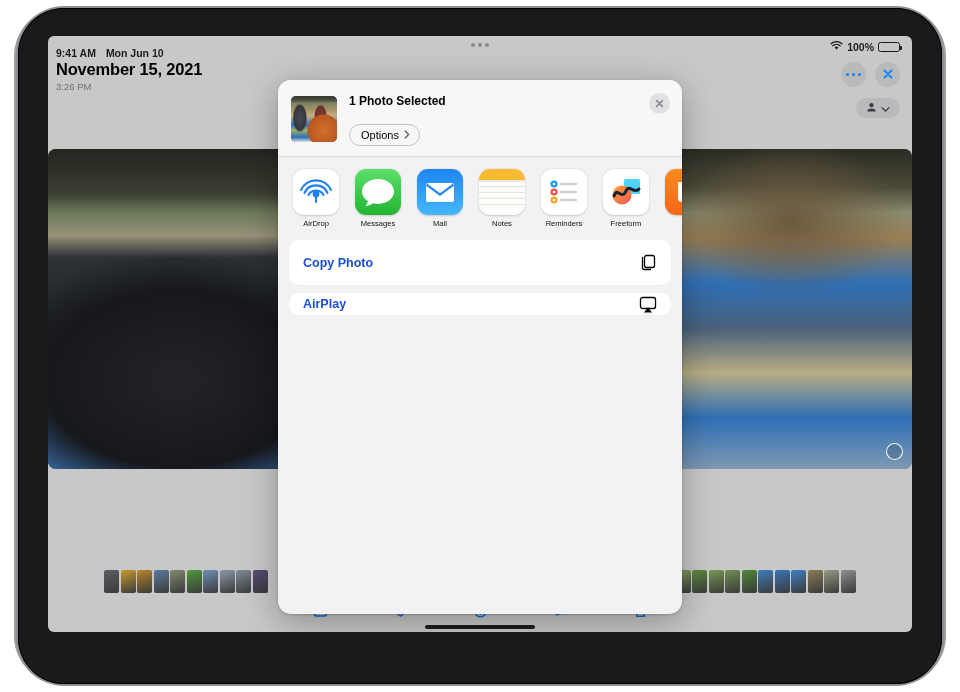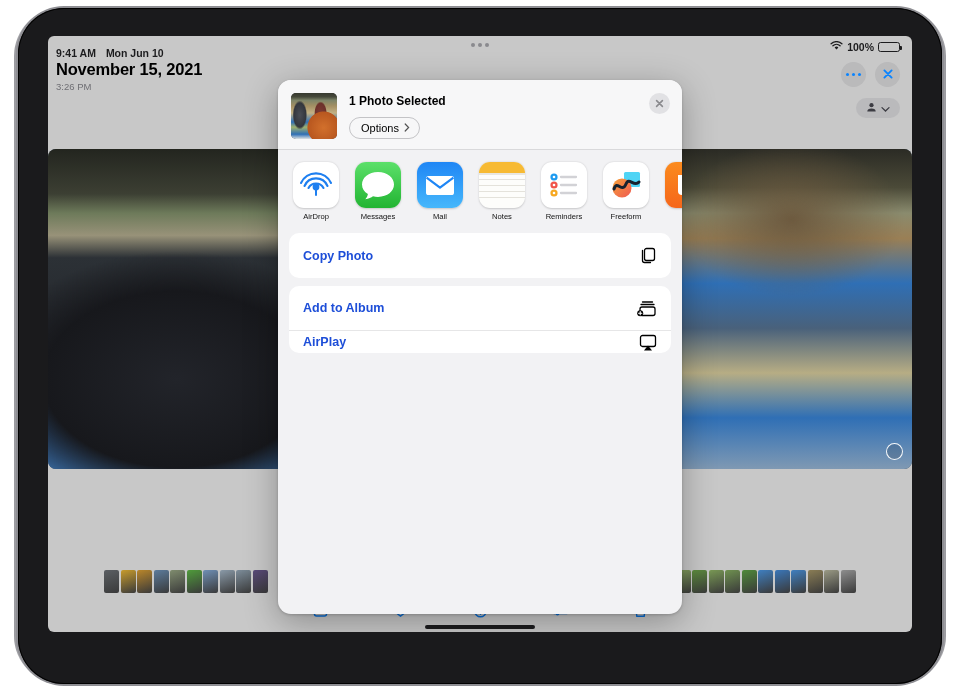--- a/index.html
+++ b/index.html
@@ -184,21 +184,21 @@
     background: #f7f7f8;
     position: relative;
   }
   #sheet-thumb {
     width: 46px; height: 46px; border-radius: 5px;
     overflow: hidden; position: relative; flex: none;
     background:#4a4a52;
   }
   #sheet-title { font-size: 12px; font-weight: bold; color:#000; padding-top:2px; }
   #options-button {
-    margin-top: 9px;
+    margin-top: 16px;
     display:inline-flex; align-items:center; gap:5px;
     border: 0.8px solid rgba(60,60,67,0.28);
     border-radius: 13px;
     padding: 4px 9px 4px 11px;
     font-size: 11px; color:#000; background: transparent;
   }
   #sheet-close {
     position:absolute; right: 12px; top: 13px;
     width: 21px; height: 21px; border-radius: 50%;
     background: rgba(120,120,128,0.17);
@@ -505,32 +505,20 @@
           <span class="action-icon">
             <svg width="19" height="19" viewBox="0 0 19 19">
               <rect x="5.5" y="2.5" width="10" height="12" rx="2" stroke="#000" stroke-width="1.3" fill="none"></rect>
               <path d="M11.5 16.5 h-6 a2 2 0 0 1 -2 -2 v-10" stroke="#000" stroke-width="1.3" fill="none" stroke-linecap="round"></path>
             </svg>
           </span>
         </div>
       </div>
 
       <div class="action-group">
-        <div class="action-row">
-          <span>Add to Album</span>
-          <span class="action-icon">
-            <svg width="21" height="19" viewBox="0 0 21 19">
-              <path d="M5.5 3 h10" stroke="#000" stroke-width="1.3" stroke-linecap="round"></path>
-              <path d="M4 5.5 h13" stroke="#000" stroke-width="1.3" stroke-linecap="round"></path>
-              <rect x="3" y="8" width="15" height="8.5" rx="2" stroke="#000" stroke-width="1.3" fill="none"></rect>
-              <circle cx="3.2" cy="14.2" r="3" fill="#000"></circle>
-              <path d="M3.2 12.6 v3.2 M1.6 14.2 h3.2" stroke="#fff" stroke-width="1.1" stroke-linecap="round"></path>
-            </svg>
-          </span>
-        </div>
         <div class="action-row cut">
           <span>AirPlay</span>
           <span class="action-icon">
             <svg width="20" height="19" viewBox="0 0 20 19">
               <rect x="2.5" y="2.5" width="15" height="11" rx="2" stroke="#000" stroke-width="1.3" fill="none"></rect>
               <path d="M10 12.5 L14 17.5 H6 Z" fill="#000"></path>
             </svg>
           </span>
         </div>
       </div>

